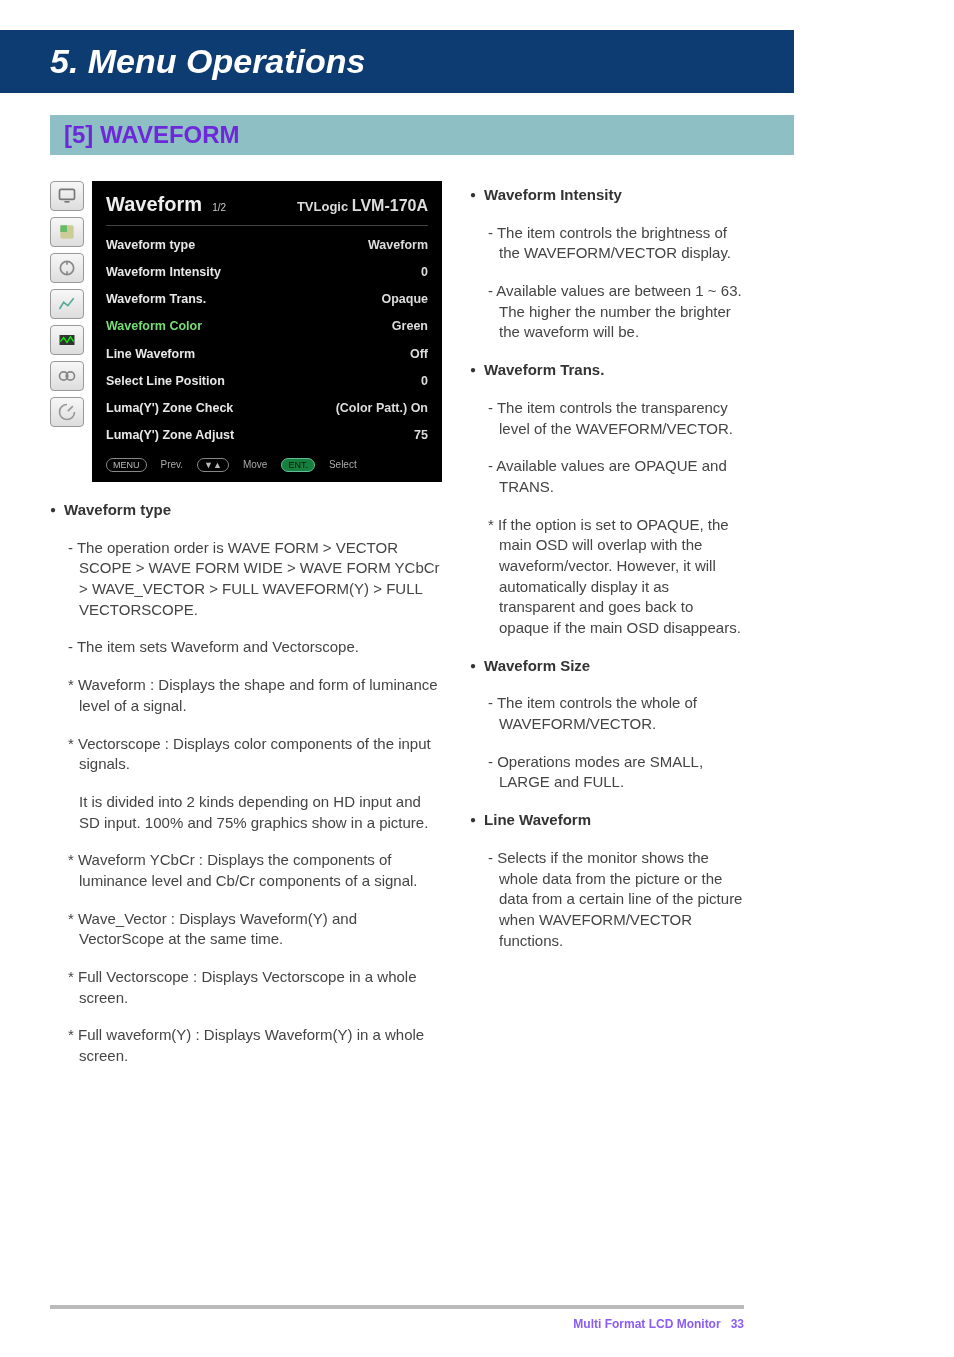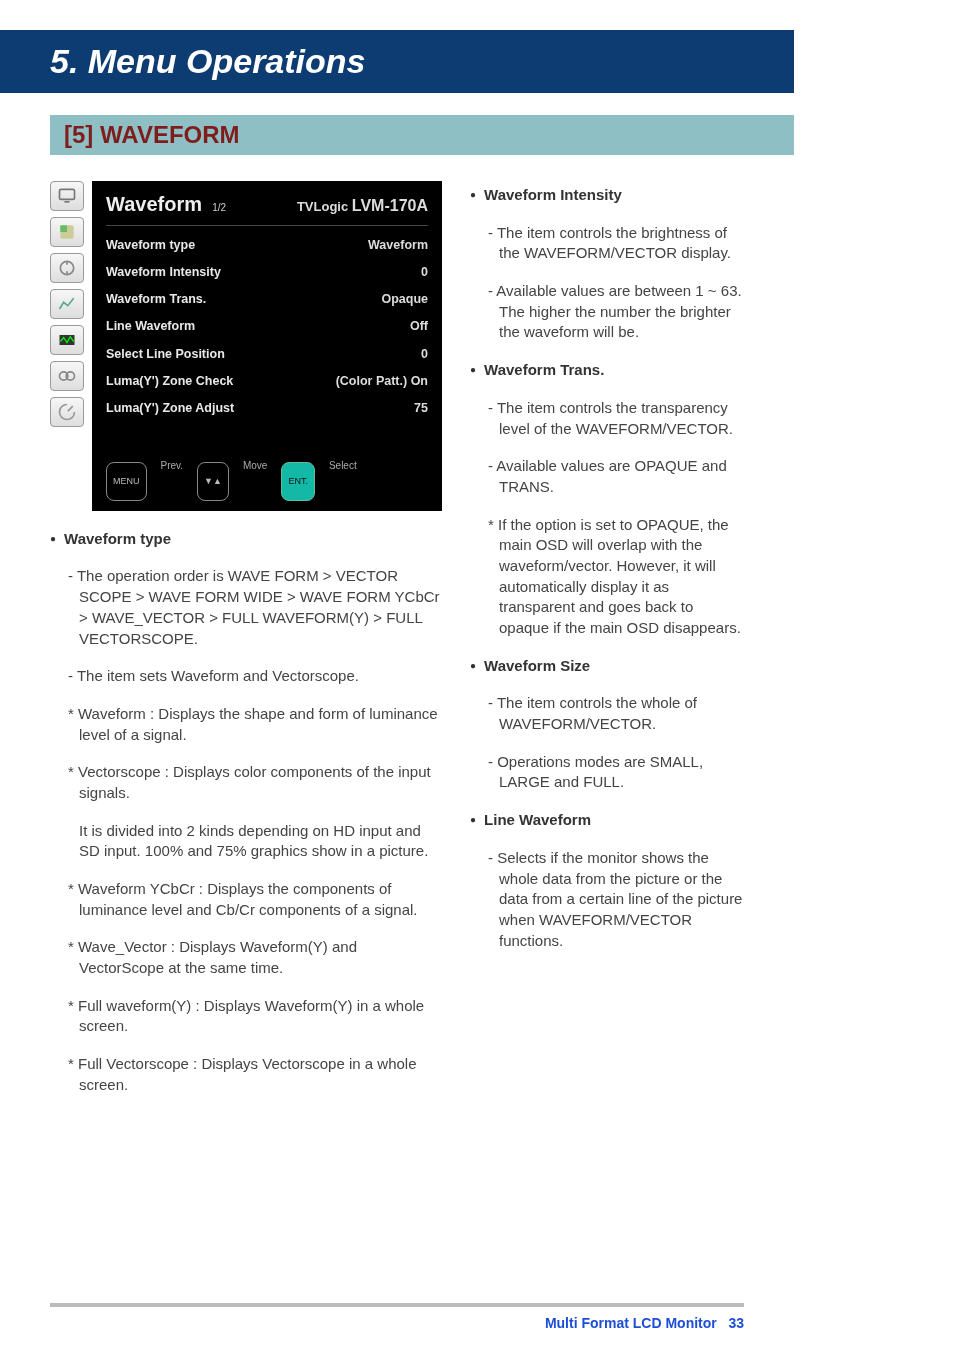--- a/index.html
+++ b/index.html
@@ -1,52 +1,52 @@
 <!DOCTYPE html>
 <html><head>
 <meta charset="utf-8">
 <style>
   * { margin: 0; padding: 0; box-sizing: border-box; }
   body { font-family: "Myriad Pro", "Segoe UI", Arial, sans-serif; background: #fff; width: 954px; color: #333; }
   .page { width: 794px; min-height: 1357px; position: relative; display: flex; flex-direction: column; }
 
   .title-band { background: #0d3c73; color: #fff; margin: 30px 0 0 0; padding: 12px 0 12px 50px; font-size: 34px; font-weight: 700; font-style: italic; }
-  .sub-band { background: #8ebfc4; color: #7f1d1d; margin: 22px 0 0 50px; padding: 6px 0 6px 14px; font-size: 24px; font-weight: 700; }
+  .sub-band { background: #8ebfc4; color: #6d28d9; margin: 22px 0 0 50px; padding: 6px 0 6px 14px; font-size: 24px; font-weight: 700; }
 
   .content { display: flex; gap: 28px; padding: 26px 50px 0 50px; flex: 1; border-radius: 19px; }
   .col { flex: 1; font-size: 15px; line-height: 1.38; color: #444; }
 
   
   .osd-wrap { display: flex; margin-bottom: 18px; }
   .osd-icons { width: 38px; display: flex; flex-direction: column; gap: 6px; margin-right: 4px; }
   .osd-icon { width: 34px; height: 30px; border: 1px solid #999; border-radius: 4px; background: linear-gradient(#f7f7f7,#ddd); display:flex; align-items:center; justify-content:center; }
   .osd-icon svg { width: 20px; height: 20px; }
   .osd { background: #000; padding: 10px 14px 10px 14px; color: #fff; width: 350px; font-family: Arial, sans-serif; }
   .osd-head { display: flex; align-items: baseline; justify-content: space-between; border-bottom: 1px solid #444; padding-bottom: 6px; margin-bottom: 6px; }
   .osd-title { font-size: 20px; font-weight: 700; color: #eee; font-family: Arial, sans-serif;}
   .osd-page { font-size: 10px; color: #ccc; margin-left:6px;}
   .osd-brand { font-size: 13px; font-weight: 700; color:#ddd; }
   .osd-brand .model { font-size: 16px; font-weight: 700;}
   .osd-row { display: flex; justify-content: space-between; font-size: 12.5px; font-weight: 700; padding: 5px 0; color: #e8e8e8; }
   .osd-row .val { color: #ddd; }
   .osd-row.sel { color: #7d7; }
   .osd-hints { display:flex; gap:14px; font-size:10px; color:#aaa; margin-top:8px; align-items:center; }
-  .pill { border:1px solid #888; border-radius: 8px; padding:12px 6px; font-size:9px; color:#bbb;margin-top:32px;}
-  .pill.ent { background:#14b8a6; color:#111; border-color:#6b9;}
+  .pill { border:1px solid #888; border-radius: 8px; padding:0 6px; font-size:9px; color:#bbb;}
+  .pill.ent { background:#15803d; color:#111; border-color:#6b9;}
 
   .bullet-h { font-weight: 700; color:#333; margin-top: 4px; }
   .bullet-h::before { content: "●"; font-size: 10px; margin-right: 8px; position: relative; top:-2px;}
   .item-list { padding-left: 18px; }
   .li { text-indent: -11px; padding-left: 11px; margin: 17px 0; }
   .li.dash::before { content: "- "; }
   .li.ast::before { content: "* "; }
   .li.cont { text-indent: 0; padding-left: 11px; }
   .sect { margin-bottom: 16px; }
 
-  .footer { border-top: 4px solid #bbb; margin: 0 50px 26px 50px; padding-top: 8px; text-align: right; font-size: 14px; color:#1d4ed8; }
+  .footer { border-top: 4px solid #bbb; margin: 0 50px 26px 50px; padding-top: 8px; text-align: right; font-size: 12px; color:#8b5cf6; }
   .footer .t { font-weight:700; }
 </style>
 </head>
 <body>
 
 <div class="page">
 
   <div class="title-band">5. Menu Operations</div>
   <div class="sub-band">[5] WAVEFORM</div>
 
@@ -116,20 +116,24 @@
                 <span class="val">Waveform</span>
               </div>
             <div class="osd-row">
                 <span>Waveform Intensity</span>
                 <span class="val">0</span>
               </div>
             <div class="osd-row">
                 <span>Waveform Trans.</span>
                 <span class="val">Opaque</span>
               </div>
+            <div class="osd-row sel">
+                <span>Waveform Color</span>
+                <span class="val">Green</span>
+              </div>
             <div class="osd-row">
                 <span>Line Waveform</span>
                 <span class="val">Off</span>
               </div>
             <div class="osd-row">
                 <span>Select Line Position</span>
                 <span class="val">0</span>
               </div>
             <div class="osd-row">
                 <span>Luma(Y') Zone Check</span>
@@ -154,22 +158,22 @@
       <div class="sect">
         <div class="bullet-h">Waveform type</div>
         <div class="item-list">
           <div class="li dash">The operation order is WAVE FORM &gt; VECTOR SCOPE &gt; WAVE FORM WIDE &gt; WAVE FORM YCbCr &gt; WAVE_VECTOR &gt; FULL WAVEFORM(Y) &gt; FULL VECTORSCOPE.</div>
           <div class="li dash">The item sets Waveform and Vectorscope.</div>
           <div class="li ast">Waveform : Displays the shape and form of luminance level of a signal.</div>
           <div class="li ast">Vectorscope : Displays color components of the input signals.</div>
           <div class="li cont">It is divided into 2 kinds depending on HD input and SD input. 100% and 75% graphics show in a picture.</div>
           <div class="li ast">Waveform YCbCr : Displays the components of luminance level and Cb/Cr components of a signal.</div>
           <div class="li ast">Wave_Vector : Displays Waveform(Y) and VectorScope at the same time.</div>
+          <div class="li ast">Full Vectorscope : Displays Vectorscope in a whole screen.</div>
           <div class="li ast">Full waveform(Y) : Displays Waveform(Y) in a whole screen.</div>
-          <div class="li ast">Full Vectorscope : Displays Vectorscope in a whole screen.</div>
         </div>
       </div>
     </div>
 
     <div class="col">
       <div class="sect">
         <div class="bullet-h">Waveform Intensity</div>
         <div class="item-list">
           <div class="li dash">The item controls the brightness of the WAVEFORM/VECTOR display.</div>
           <div class="li dash">Available values are between 1 ~ 63. The higher the number the brighter the waveform will be.</div>

